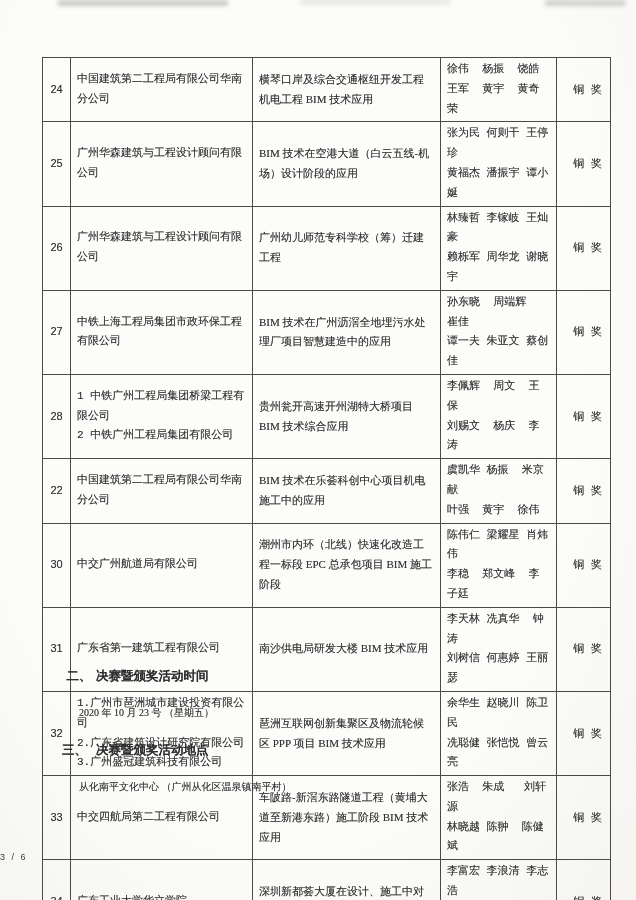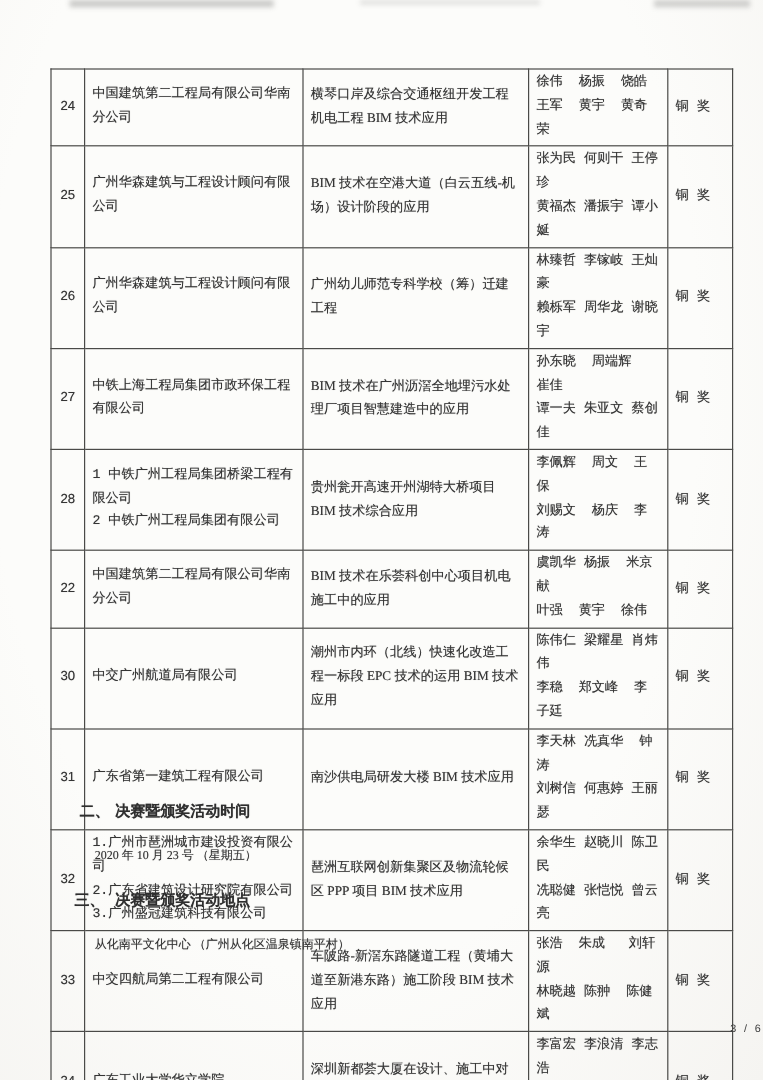--- a/index.html
+++ b/index.html
@@ -30,34 +30,34 @@
     padding:2px 6px;vertical-align:middle;
     overflow:hidden;
   }
   col.c-no{width:28px;}
   col.c-company{width:182px;}
   col.c-project{width:188px;}
   col.c-names{width:116px;}
   col.c-award{width:54px;}
   td.no{text-align:center;font-family:"Liberation Sans","DejaVu Sans",sans-serif;font-size:11px;}
   td.company,td.names{white-space:pre-wrap;font-family:Liberation Mono, monospace;}
-  td.award{text-align:left;letter-spacing:2px;}
+  td.award{text-align:right;letter-spacing:2px;}
 
   .section{position:absolute;left:62px;font-size:12.5px;font-weight:bold;color:#2e2e2e;
     text-shadow:0 0 .6px rgba(50,50,50,.6);}
   .section .sec-num{display:inline-block;width:34px;}
   .section-body{position:absolute;left:79px;font-size:10px;color:#333;
     text-shadow:0 0 .6px rgba(60,60,60,.5);}
   .sec2{top:668px;text-align:center;}
   .sec2-body{top:706px;}
   .sec3{top:742px;}
   .sec3-body{top:780px;}
 
   .footer{
-    position:absolute;top:852px;left:0;width:100%;text-align:right;
+    position:absolute;top:852px;left:0;width:100%;text-align:left;
     font-size:9px;letter-spacing:2px;color:#3c3c3c;
     font-family:"Liberation Sans","DejaVu Sans",sans-serif;
   }
 </style>
 </head>
 <body>
 
 <div class="page">
 
   <div class="smudge s1"></div>
@@ -118,21 +118,21 @@
         <td class="no">22</td>
         <td class="company">中国建筑第二工程局有限公司华南分公司</td>
         <td class="project">BIM 技术在乐荟科创中心项目机电施工中的应用</td>
         <td class="names">虞凯华 杨振  米京献
 叶强  黄宇  徐伟</td>
         <td class="award">铜 奖</td>
       </tr>
       <tr style="height:62px;">
         <td class="no">30</td>
         <td class="company">中交广州航道局有限公司</td>
-        <td class="project">潮州市内环（北线）快速化改造工程一标段 EPC 技术的运用 BIM 技术应用</td>
+        <td class="project">潮州市内环（北线）快速化改造工程一标段 EPC 总承包项目 BIM 施工阶段</td>
         <td class="names">陈伟仁 梁耀星 肖炜伟
 李稳  郑文峰  李子廷</td>
         <td class="award">铜 奖</td>
       </tr>
       <tr style="height:47px;">
         <td class="no">31</td>
         <td class="company">广东省第一建筑工程有限公司</td>
         <td class="project">南沙供电局研发大楼 BIM 技术应用</td>
         <td class="names">李天林 冼真华  钟涛
 刘树信 何惠婷 王丽瑟</td>

